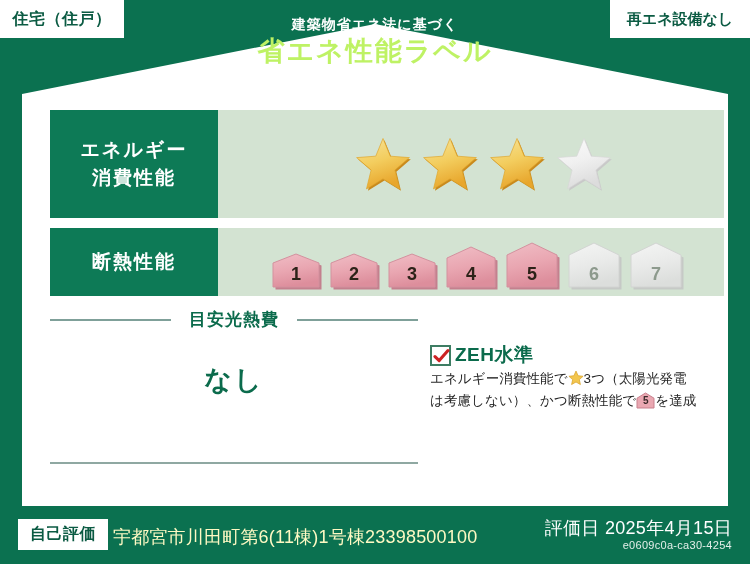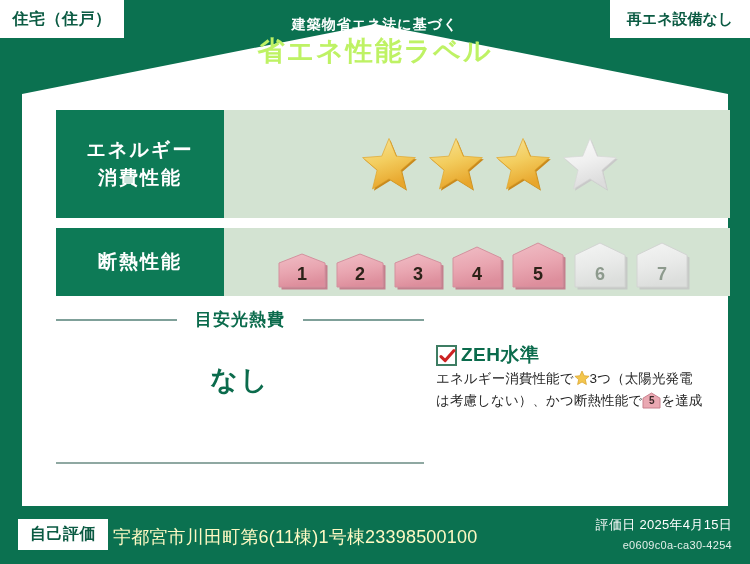--- a/index.html
+++ b/index.html
@@ -46,21 +46,21 @@
   }
 
   
   .card {
     position:absolute; left:22px; top:24px; width:706px; height:482px;
     background:#ffffff;
     clip-path: polygon(0% 14.5%, 50% 0%, 100% 14.5%, 100% 100%, 0% 100%);
     z-index:4;
   }
   .card-inner {
-    position:absolute; left:40px; top:24px; width:594px; height:482px;
+    position:absolute; left:34px; top:24px; width:594px; height:482px;
     z-index:5;
   }
 
   
   .row {
     position:absolute; left:16px; width:674px; display:flex;
     background:#d3e3d2;
   }
   .row-label {
     width:168px; flex:0 0 168px; background:#0d7a56;
@@ -145,21 +145,21 @@
     position:absolute; left:18px; top:13px; width:90px; height:31px;
     background:#ffffff; display:flex; align-items:center; justify-content:center;
   }
   .self-badge span { font-size:16px; font-weight:bold; color:#0b5b43; letter-spacing:0.5px; }
   .addr {
     position:absolute; left:113px; top:19px;
     font-size:18px; color:#fef9c3; letter-spacing:0.2px;
   }
   .eval-date {
     position:absolute; right:18px; top:10px;
-    font-size:13px; color:#ffffff; text-align:right; letter-spacing:0.3px;
+    font-size:18px; color:#ffffff; text-align:right; letter-spacing:0.3px;
   }
   .eval-id {
     position:absolute; right:18px; top:33px;
     font-size:11px; color:#e3efe9; text-align:right; letter-spacing:0.3px;
   }
 </style>
 </head>
 <body>
 
 <div class="badge-left">

